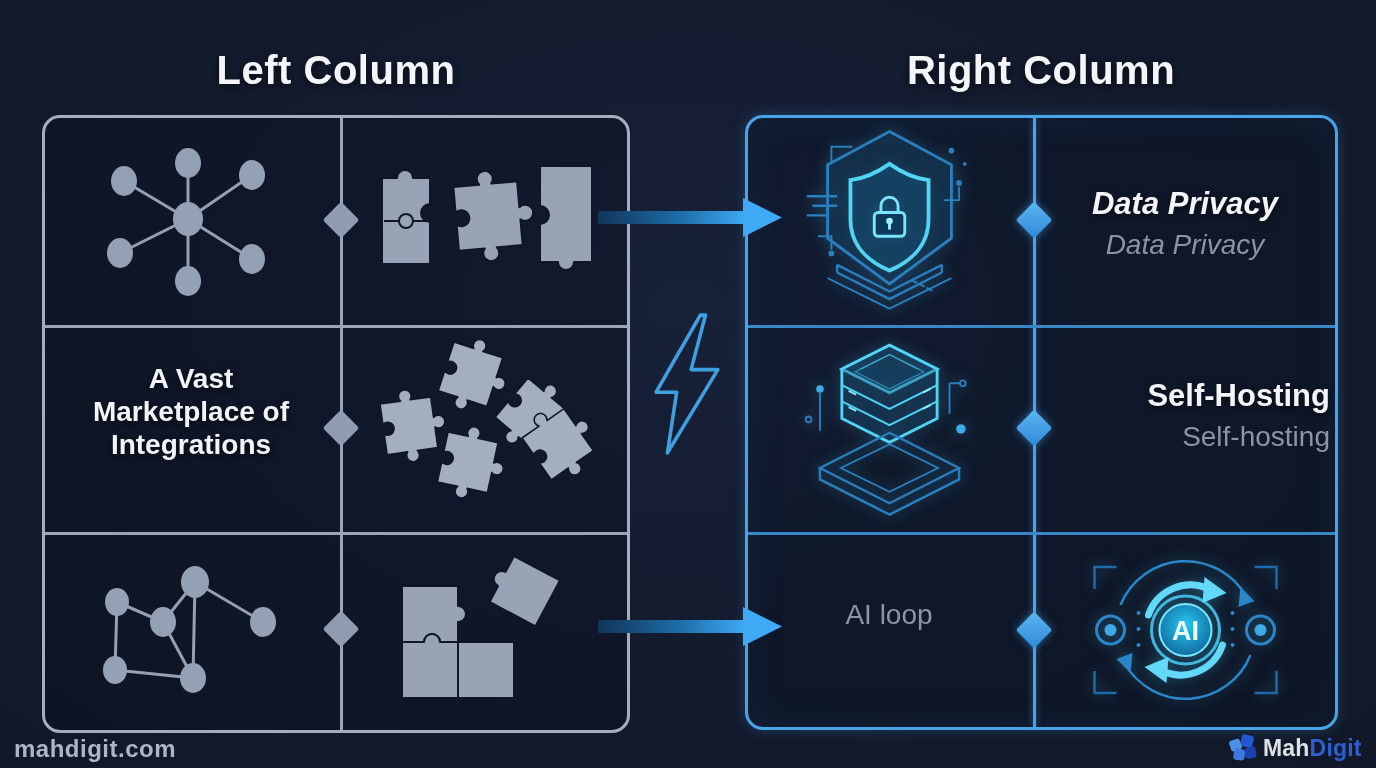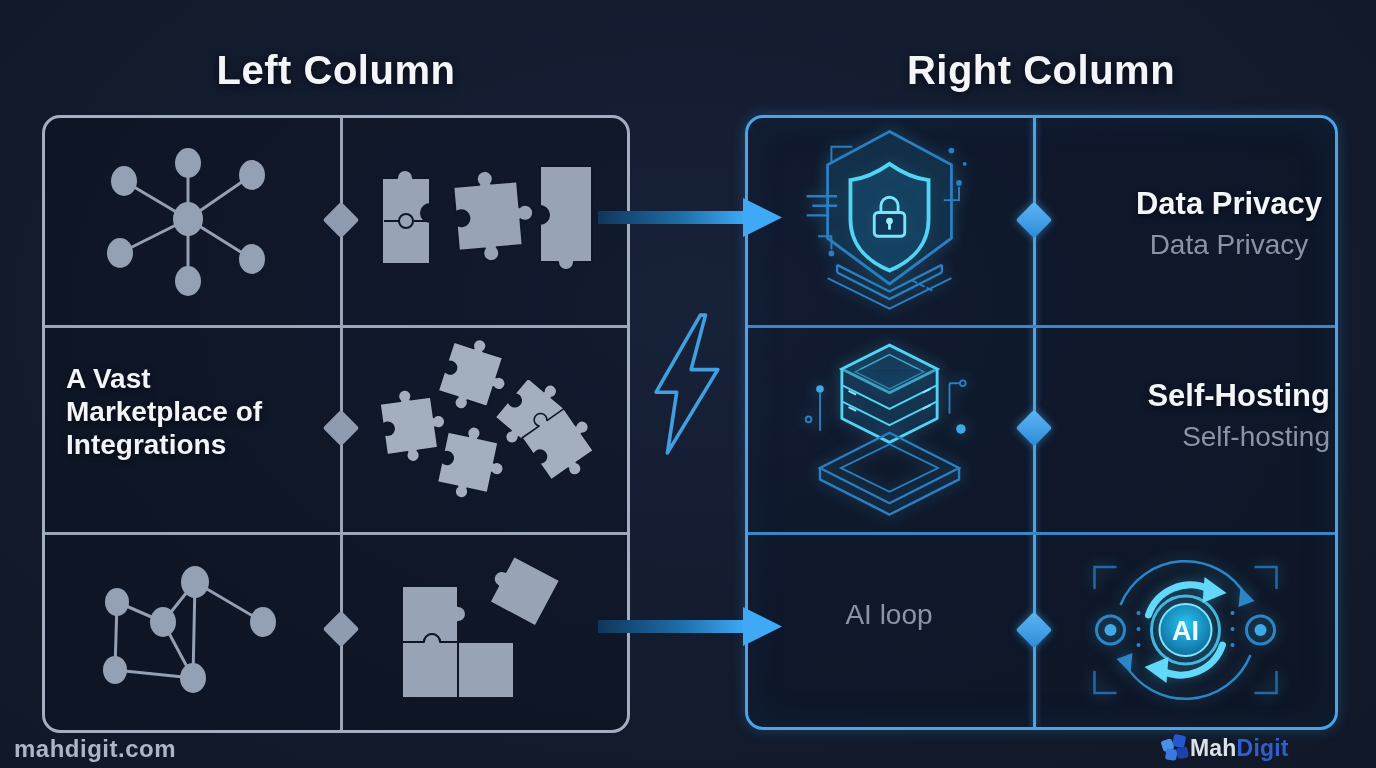--- a/index.html
+++ b/index.html
@@ -29,34 +29,34 @@
   .panel-left .hdiv{background:#9aa6b8;}
   .panel-right .vdiv{left:285px;background:#4aa4e8;box-shadow:0 0 6px rgba(74,164,232,.6);}
   .panel-right .hdiv{background:#3a87c8;}
   .h1{top:207px;} .h2{top:414px;}
   .diamond{position:absolute;width:26px;height:26px;transform:rotate(45deg);border-radius:3px;}
   .diamond.gray{background:#8f9bb0;}
   .diamond.blue{background:linear-gradient(135deg,#5cb6f2,#2e8ad8);box-shadow:0 0 8px rgba(70,170,240,.55);}
   .cell-icon{position:absolute;}
   .glow{filter:drop-shadow(0 0 7px rgba(70,200,250,.40));}
   .marketplace-text{
-    position:absolute;left:66px;top:362px;width:250px;text-align:left;
+    position:absolute;left:66px;top:362px;width:250px;text-align:center;
     font-size:28px;line-height:33px;font-weight:700;color:#f2f4f7;
     text-shadow:0 2px 6px rgba(0,0,0,.6);
   }
   .feature-text{position:absolute;text-align:center;}
   .feature-title{font-size:31px;font-weight:700;color:#f3f5f8;text-shadow:0 2px 6px rgba(0,0,0,.6);}
   .feature-sub{font-size:28px;font-weight:400;color:#8b94a6;margin-top:7px;}
   .arrow{position:absolute;z-index:5;}
   .lightning{position:absolute;left:652px;top:312px;z-index:4;}
   .watermark{
     position:absolute;left:14px;top:735px;
     font-size:24px;font-weight:600;color:#aeb6c4;letter-spacing:.5px;
   }
-  .brand{position:absolute;left:1160px;top:733px;display:flex;align-items:center;}
+  .brand{position:absolute;left:1228px;top:733px;display:flex;align-items:center;gap:5px;}
   .brand-text{font-size:23px;font-weight:800;letter-spacing:.2px;}
   .brand-first{color:#dde1e8;}
   .brand-second{color:#2e5fd0;}
   .puz{fill:#98a4b6;stroke:#0f1726;stroke-width:2;stroke-linejoin:round;}
   .puz-light{fill:#a3aebf;stroke:#0f1726;stroke-width:2;stroke-linejoin:round;}
   .net{fill:#94a0b3;}
   .netline{stroke:#94a0b3;stroke-width:3;}
 </style>
 </head>
 <body>
@@ -176,21 +176,21 @@
     <path d="M8,78 h32 M14,88 h26 M8,98 h22" stroke="#2a7fc0" stroke-width="2.5"></path>
     <path d="M20,120 h14 v14" fill="none" stroke="#2a7fc0" stroke-width="2"></path>
       <circle cx="34" cy="138" r="3" fill="#2a7fc0"></circle>
     <path d="M152,82 h16 v-14" fill="none" stroke="#2a7fc0" stroke-width="2"></path>
       <circle cx="168" cy="64" r="3" fill="#2a7fc0"></circle>
     <path d="M56,26 h-22 v16" fill="none" stroke="#2a7fc0" stroke-width="2"></path>
     <circle cx="160" cy="30" r="3" fill="#2a7fc0"></circle>
       <circle cx="174" cy="44" r="2" fill="#2a7fc0"></circle>
   </svg>
 
-  <div class="feature-text" style="left:1084px;top:186px;width:290px;">
+  <div class="feature-text" style="left:1040px;top:186px;width:290px;font-style:italic;">
     <div class="feature-title">Data Privacy</div>
     <div class="feature-sub">Data Privacy</div>
   </div>
 
   <svg class="cell-icon glow" style="left:797px;top:328px;" width="185" height="200" viewBox="0 0 190 210">
     <path d="M95,18 L145,43 L95,68 L45,43 Z" fill="rgba(20,90,140,.25)" stroke="#52d4f5" stroke-width="3"></path>
     <path d="M95,28 L131,46 L95,64 L59,46 Z" fill="none" stroke="#52d4f5" stroke-width="1.5" opacity=".7"></path>
     <path d="M45,43 V95 L95,120 L145,95 V43" fill="rgba(12,50,85,.3)" stroke="#52d4f5" stroke-width="3"></path>
     <path d="M45,60 L95,85 L145,60 M45,77 L95,102 L145,77" fill="none" stroke="#52d4f5" stroke-width="2"></path>
     <path d="M52,66 l8,4 M52,83 l8,4 M130,68 l8,-4 M130,85 l8,-4" stroke="#8ae6fa" stroke-width="2"></path>

